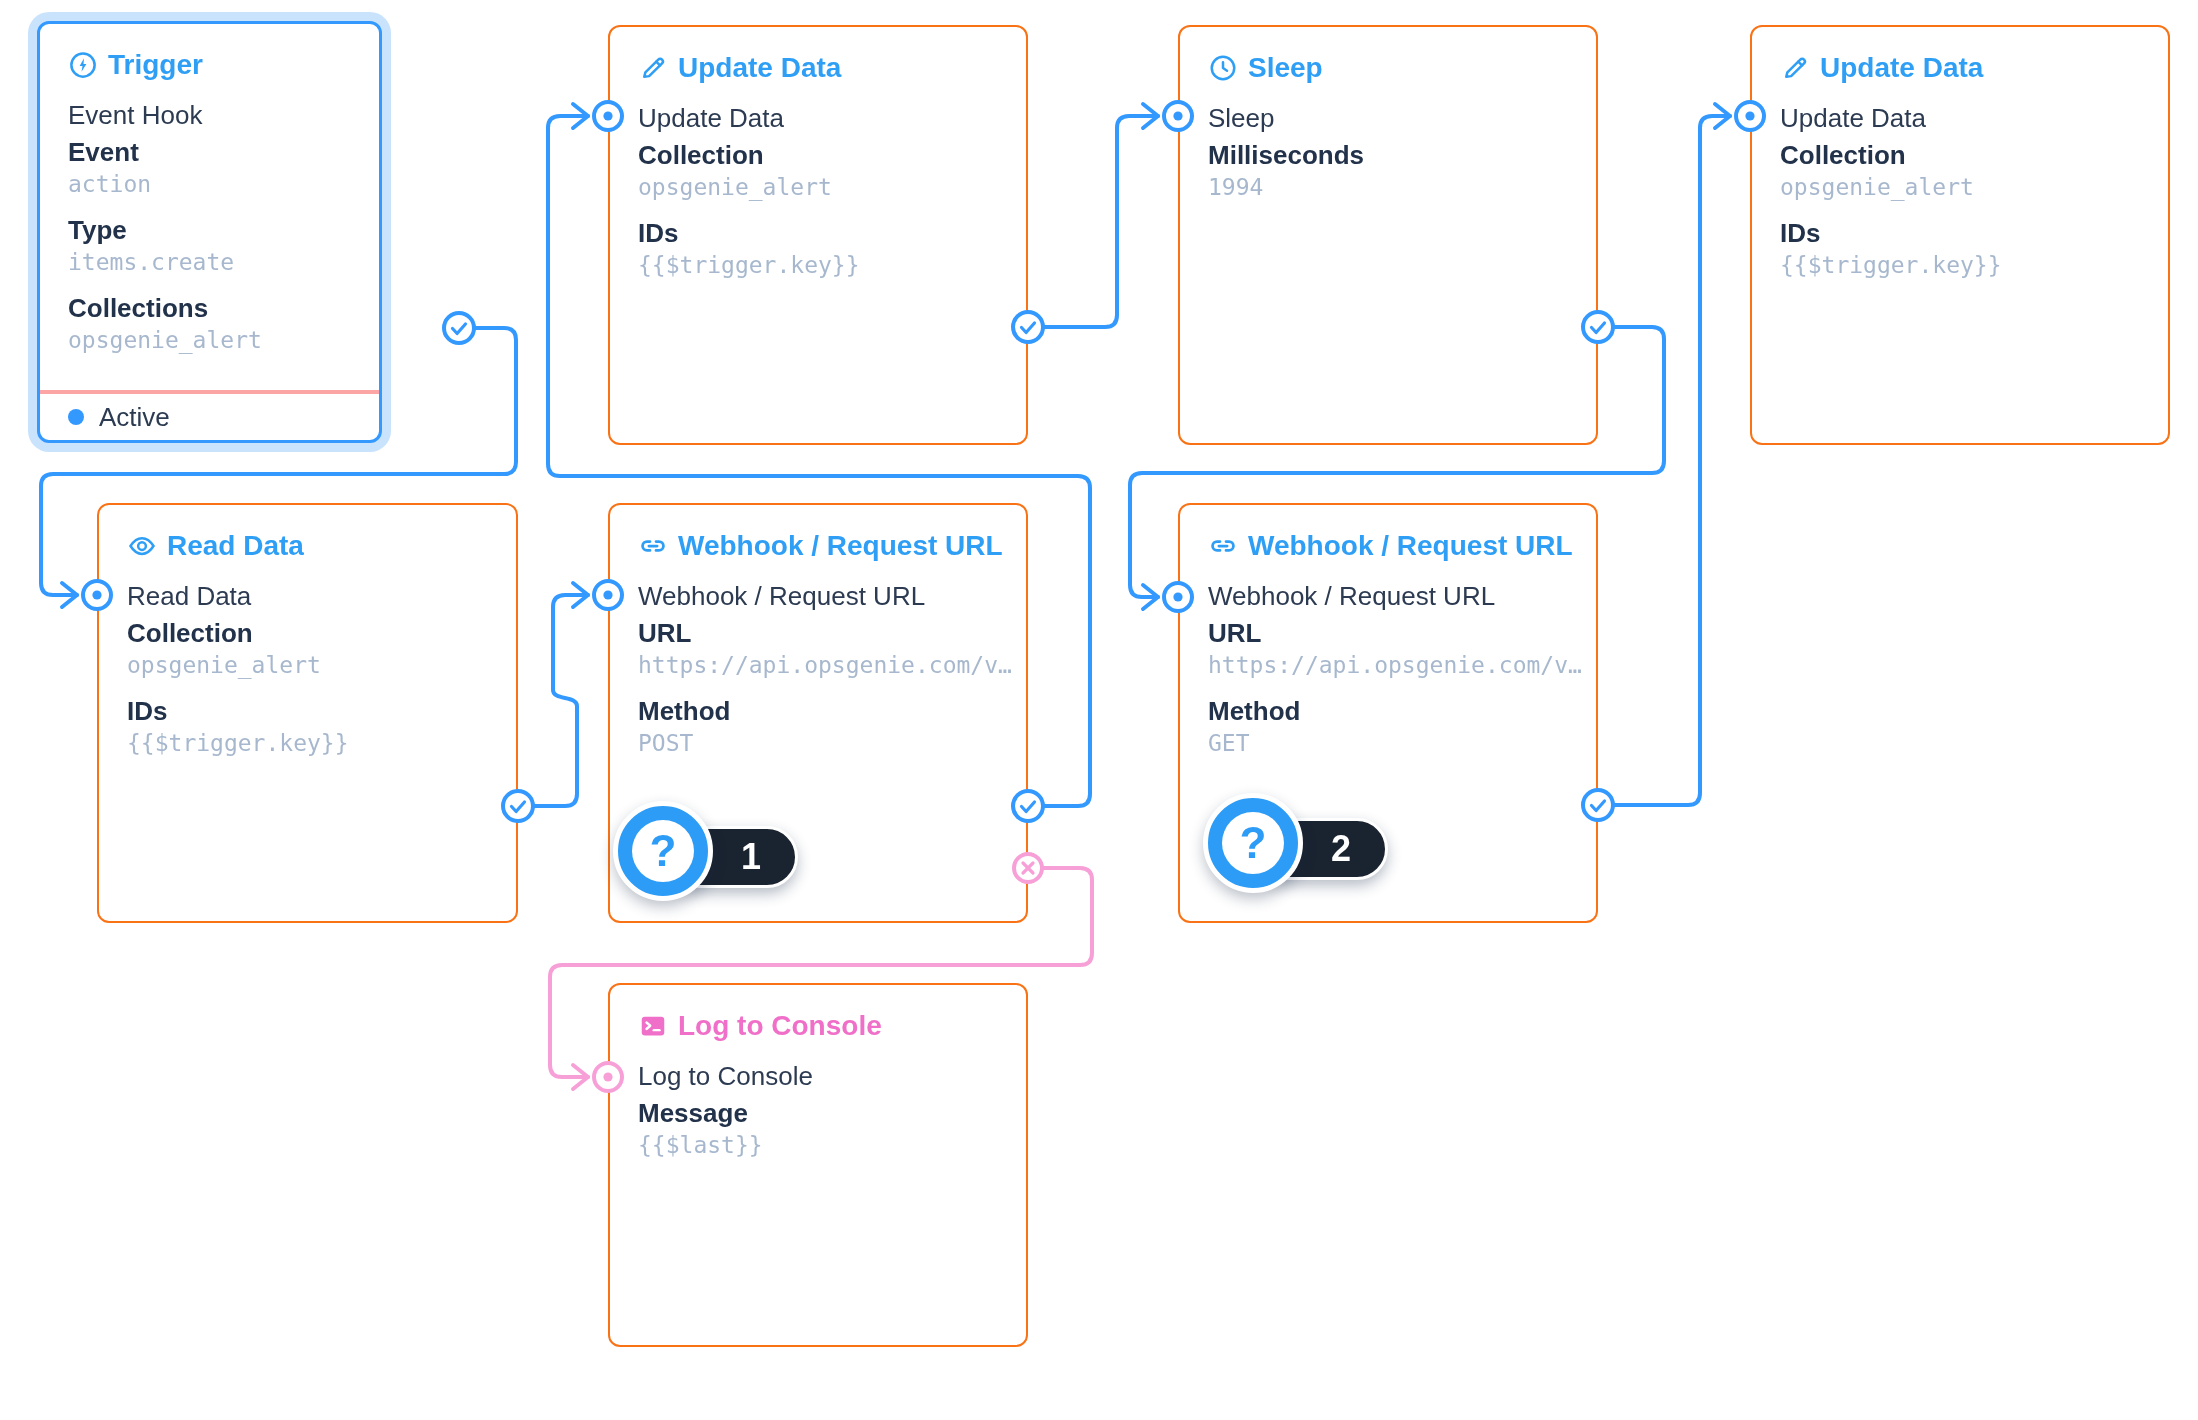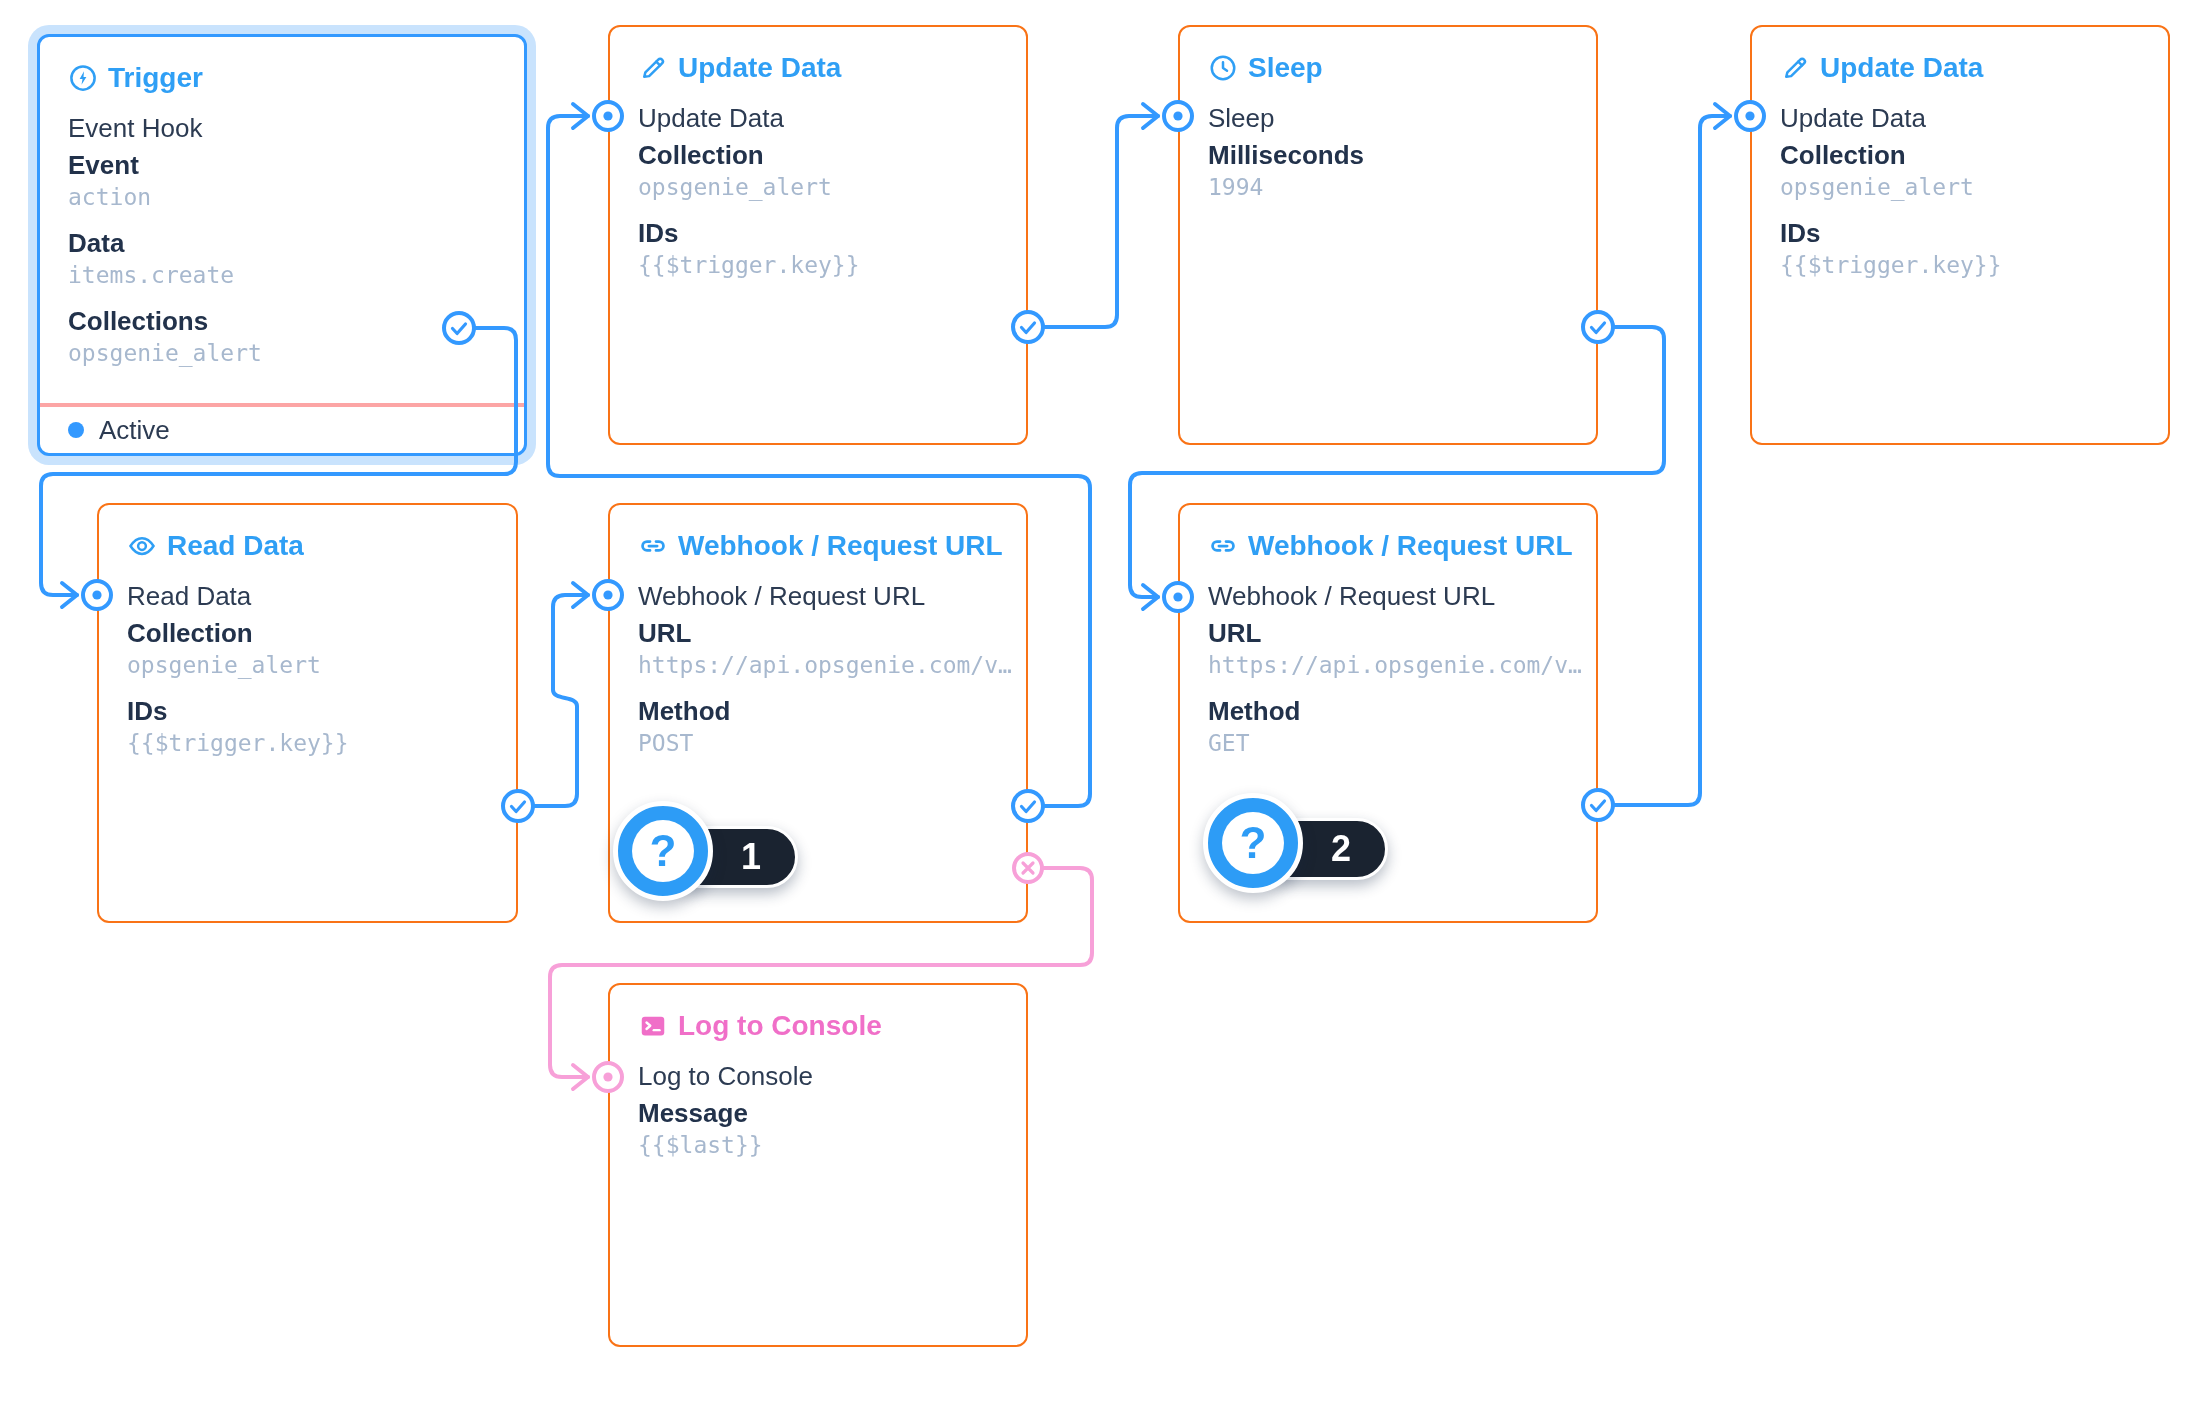--- a/index.html
+++ b/index.html
@@ -33,36 +33,36 @@
            border-radius:50%;background:#2d9cf6;box-sizing:border-box;
            box-shadow:0 6px 14px rgba(20,40,70,.28);display:flex;align-items:center;justify-content:center;}
   .qinner{width:62px;height:62px;background:#fff;border-radius:50%;display:flex;align-items:center;
           justify-content:center;font:800 44px "Liberation Sans",sans-serif;color:#2d9cf6;}
 </style>
 </head>
 <body>
 
 <div class="canvas">
 
-  <div class="card selected" style="left:37px;top:34px;width:490px;height:422px;">
+  <div class="card selected" style="left:37px;top:21px;width:345px;height:422px;">
     <div class="chead">
       <svg width="30" height="30" viewBox="0 0 24 24">
         <circle cx="12" cy="12" r="9.3" fill="none" stroke="#2f9ff5" stroke-width="2"></circle>
         <path d="M12.8 6.6 L9.3 12.7 h2.3 L10.8 17.4 l3.9-6.2 h-2.3 z" fill="#2f9ff5"></path>
       </svg>
       <span class="ctitle">Trigger</span>
     </div>
     <div class="cname">Event Hook</div>
     <div class="cfields">
       <div class="field">
         <div class="flabel">Event</div>
         <div class="fvalue">action</div>
       </div>
       <div class="field">
-        <div class="flabel">Data</div>
+        <div class="flabel">Type</div>
         <div class="fvalue">items.create</div>
       </div>
       <div class="field">
         <div class="flabel">Collections</div>
         <div class="fvalue">opsgenie_alert</div>
       </div>
     </div>
     <div class="tfooter">
       <span class="dot"></span>
       <span class="status-label">Active</span>

